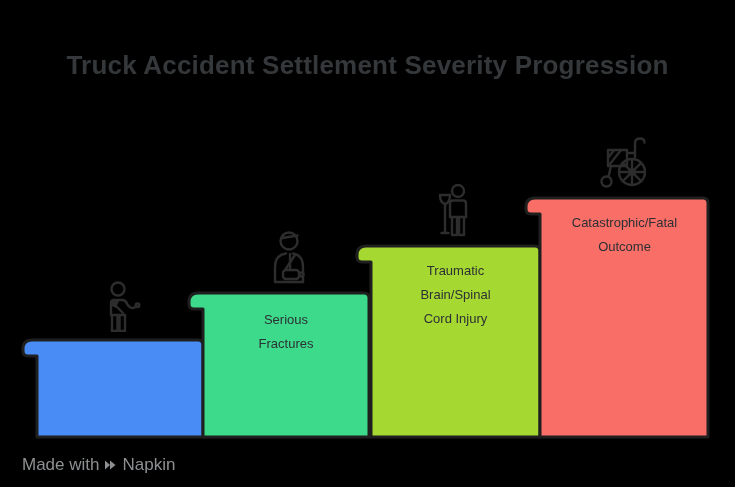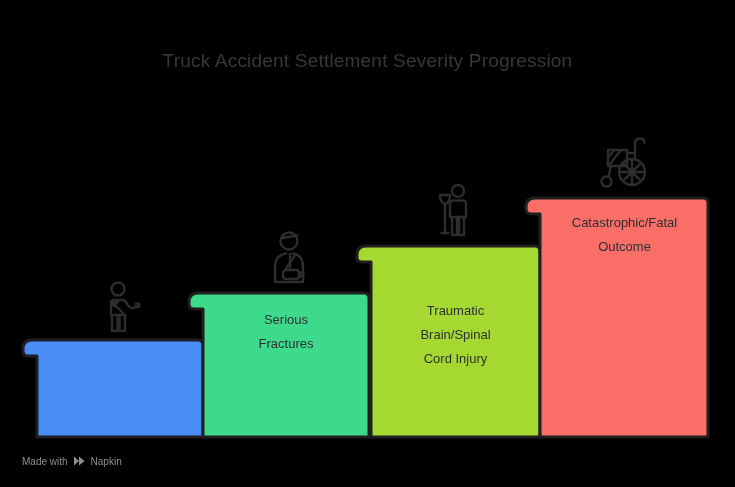--- a/index.html
+++ b/index.html
@@ -4,54 +4,54 @@
 <style>
   html,body{margin:0;padding:0;background:#000;}
   .canvas{
     position:relative;width:735px;height:487px;overflow:hidden;
     background:var(--bg,#000);
     font-family:"Liberation Sans", sans-serif;
   }
   .title{
     position:absolute;left:0;top:50px;width:735px;
     text-align:center;
-    font-size:19px;font-weight:400;letter-spacing:.2px;
+    font-size:26px;font-weight:700;letter-spacing:.2px;
     color:var(--title-text,#35383a);
   }
   .steps-svg{position:absolute;left:0;top:0;}
   .steps-svg path.step{
     stroke:var(--outline,#1f1f1f);
     stroke-width:3;stroke-linejoin:round;
   }
   .step-label{
     position:absolute;
     text-align:center;
     white-space:pre-line;
     font-size:13px;line-height:24px;font-weight:400;
     color:var(--label-text,#2c3034);
   }
   .lbl-1{left:37px;top:356px;width:166px;}
   .lbl-2{left:203px;top:308px;width:166px;}
-  .lbl-3{left:371px;top:259px;width:169px;margin-top:40px;}
+  .lbl-3{left:371px;top:259px;width:169px;}
   .lbl-4{left:541px;top:211px;width:167px;}
   .icon{position:absolute;color:var(--icon,#2d2d2d);}
   .icon svg{display:block;}
   .icon path,.icon circle,.icon rect{
     fill:none;stroke:currentColor;stroke-width:2.4;
     stroke-linecap:round;stroke-linejoin:round;
   }
   .icon .fill{fill:currentColor;stroke:none;}
   .icon-1{left:101px;top:281px;}
   .icon-2{left:269px;top:230px;}
   .icon-3{left:436px;top:184px;}
   .icon-4{left:599px;top:135px;}
   .footer{
     position:absolute;left:22px;top:455px;
     display:flex;align-items:center;gap:5px;
-    font-size:10px;color:var(--footer-text,#8d8f91);
+    font-size:17px;color:var(--footer-text,#8d8f91);
   }
   .footer svg{display:block;}
   .footer .glyph{fill:currentColor;}
 </style>
 </head>
 <body>
 
 <div class="canvas">
 
   <div class="title">Truck Accident Settlement Severity Progression</div>

